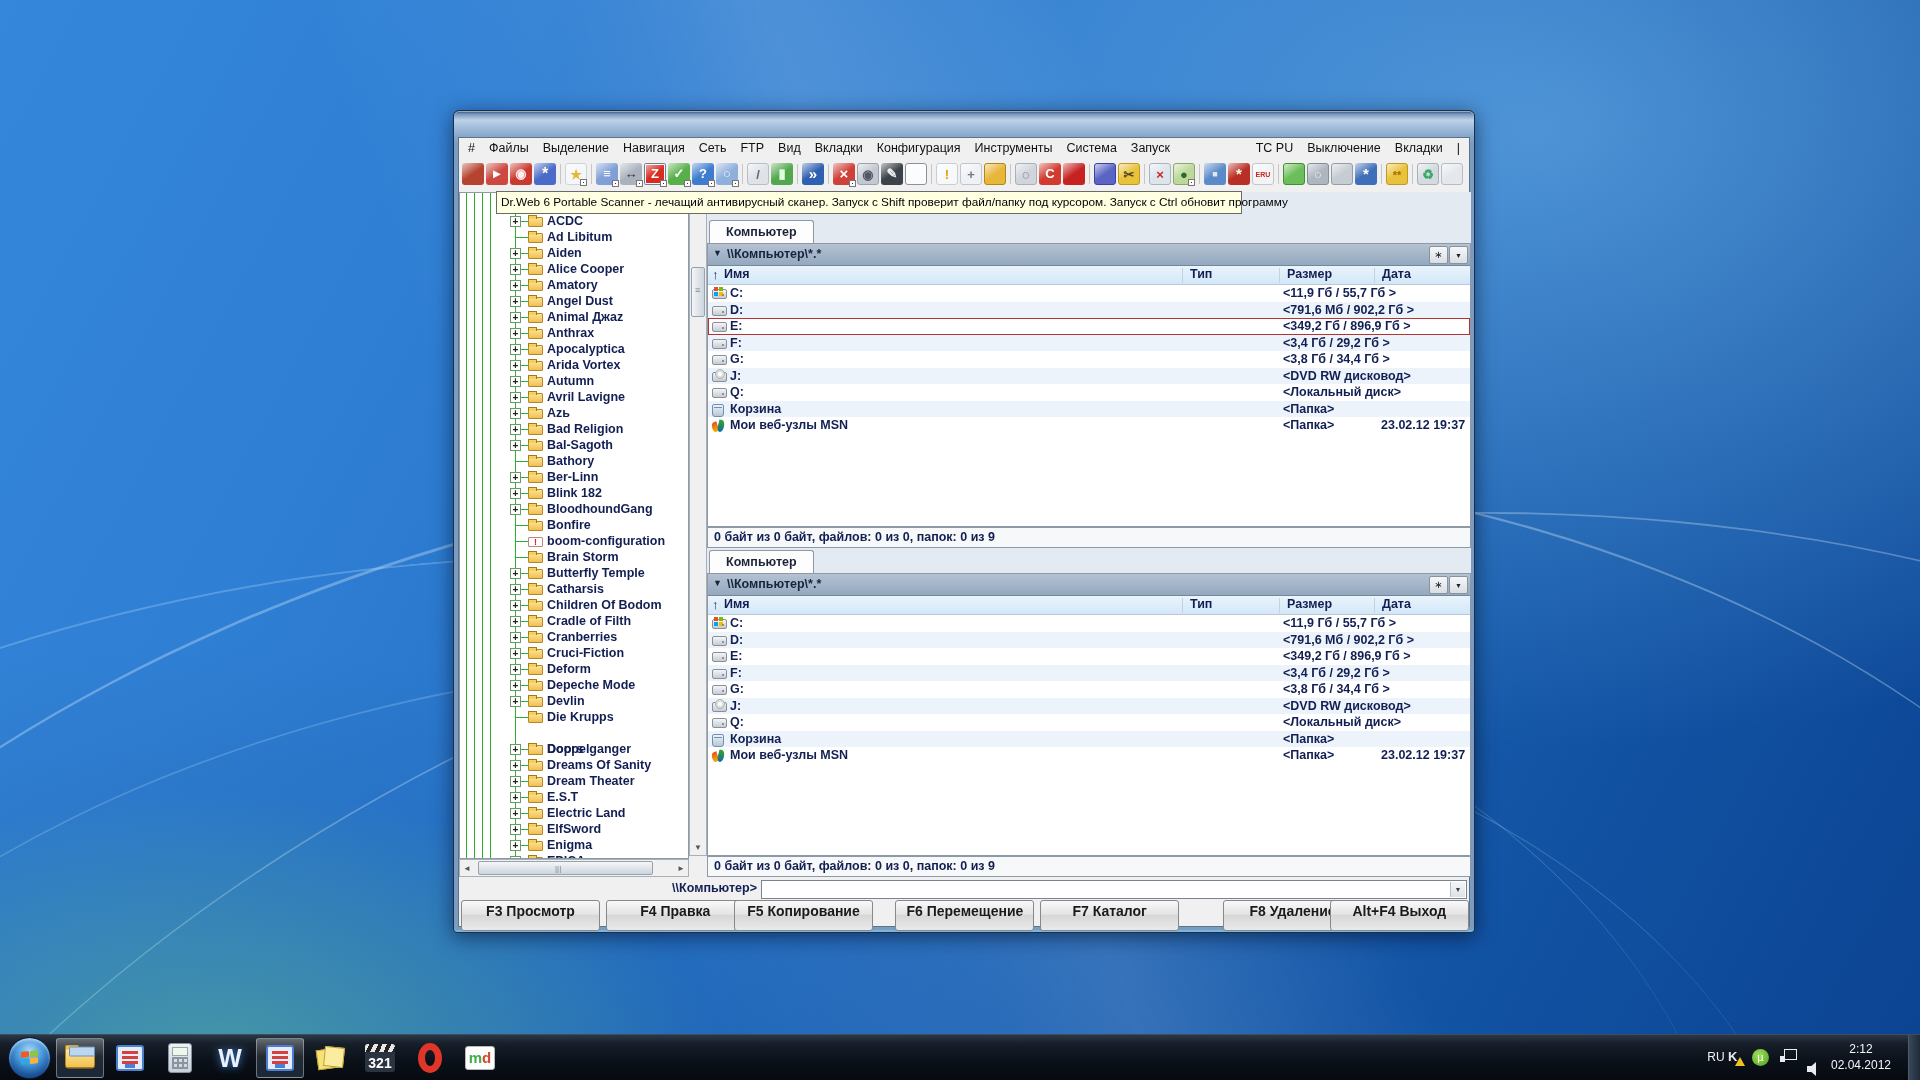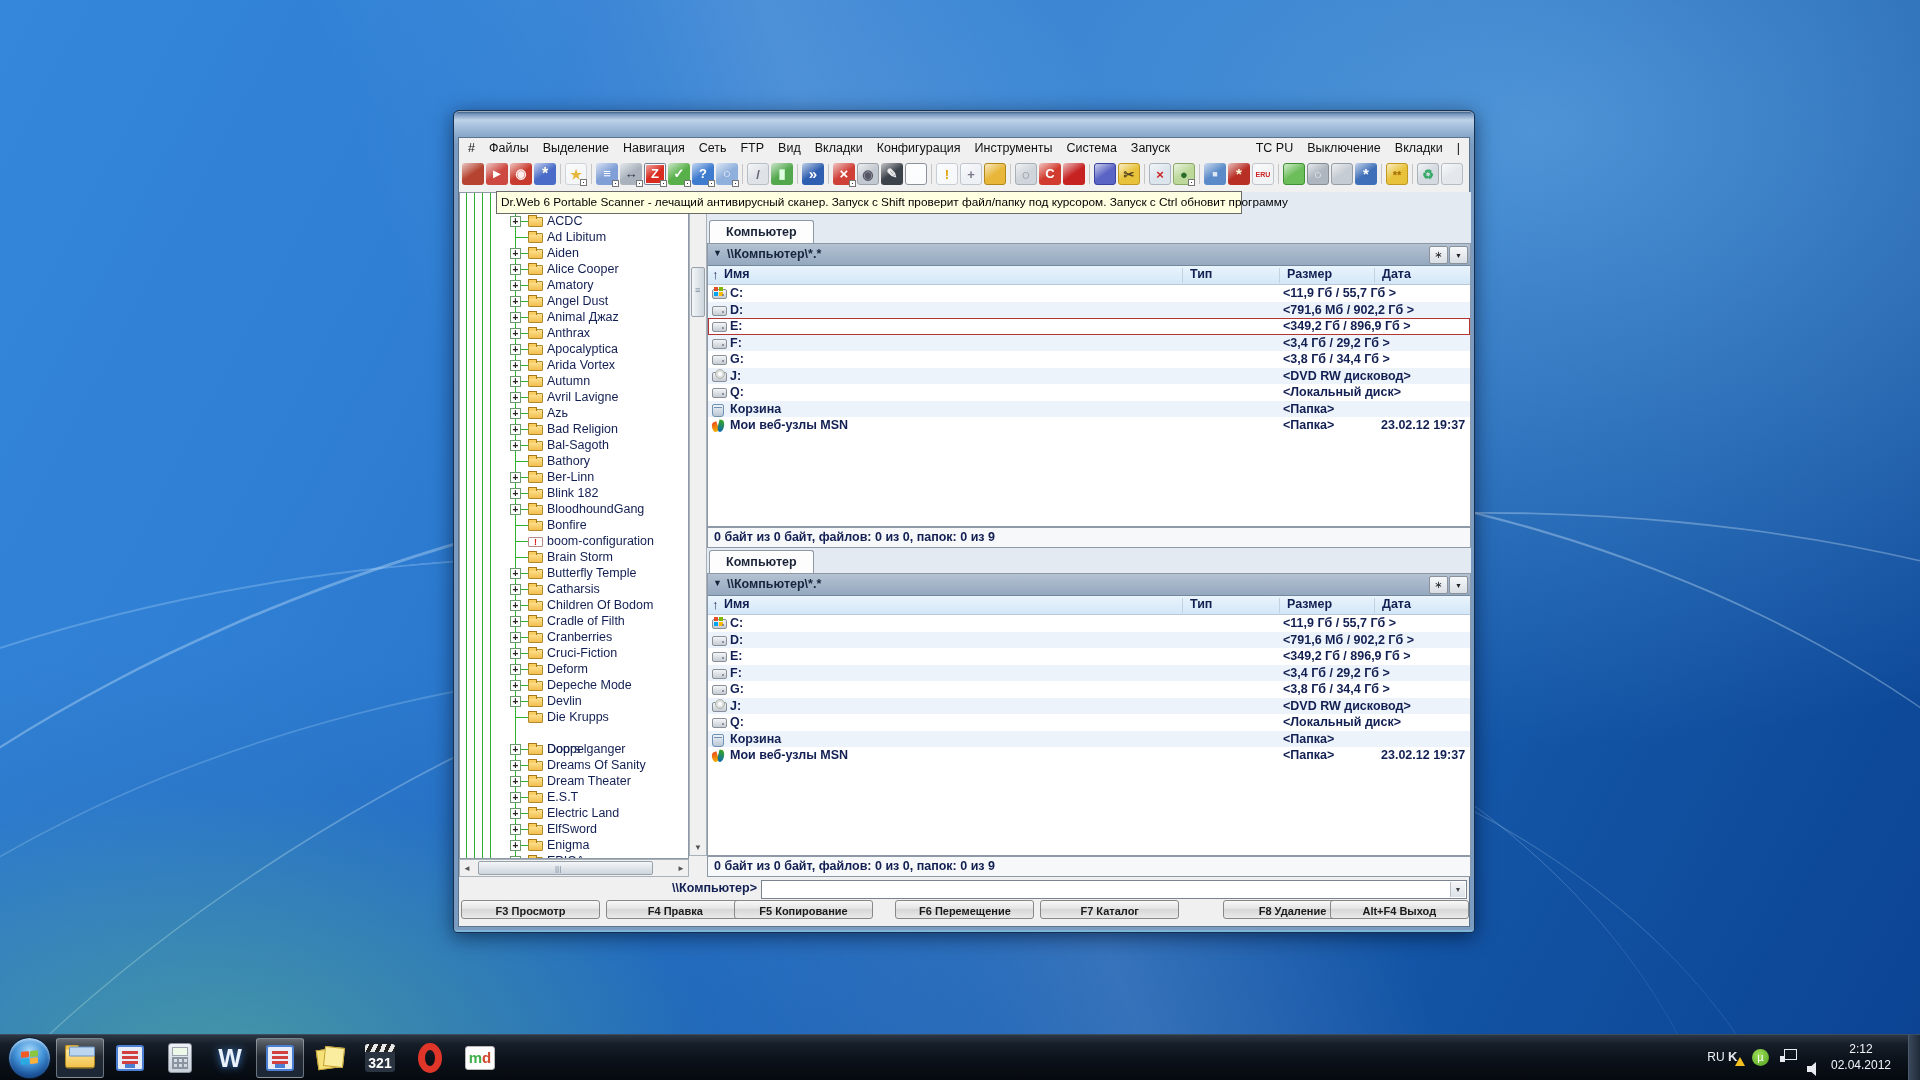--- a/index.html
+++ b/index.html
@@ -56,21 +56,21 @@
 #treebox{position:absolute;left:0;top:54px;width:230px;height:667px;background:#fff;border:1px solid #8d99a6;overflow:hidden}
 .guide{position:absolute;top:0;bottom:0;width:1px;background:#2eb22e}
 #treeitems{position:absolute;inset:0}
 .trow{position:absolute;left:0;height:16px;width:100%}
 .tstub{position:absolute;left:55px;top:8px;width:13px;height:1px;background:#2eb22e}
 .tplus{position:absolute;left:50px;top:3px;width:11px;height:11px;background:#fff;border:1px solid #6a9a6a;color:#222;font-size:10px;line-height:9px;text-align:center;font-weight:bold}
 .tfolder{position:absolute;left:68px;top:4px;width:15px;height:10px;background:linear-gradient(#fde294,#f2bf4e);border:1px solid #b08a28;border-radius:1px}
 .tfolder::before{content:"";position:absolute;left:-1px;top:-3px;width:7px;height:3px;background:#f7cf60;border:1px solid #a87818;border-bottom:none;border-radius:1px 1px 0 0}
 .tfolder.alert{background:#fff;border-color:#bb8888;color:#d22;font-size:9px;line-height:9px;text-align:center;font-weight:bold}
 .tfolder.alert::before{display:none}
-.tlabel{position:absolute;left:87px;top:1px;font-weight:normal;font-size:12.5px;color:#121f52;white-space:nowrap}
+.tlabel{position:absolute;left:87px;top:1px;font-weight:bold;font-size:12.5px;color:#121f52;white-space:nowrap}
 
 .sbar{position:absolute;background:#f0f0f0;border:1px solid #a8b0b8}
 .sthumb{position:absolute;background:linear-gradient(90deg,#f4f6f8,#cdd5dd);border:1px solid #98a2ac;border-radius:2px}
 .sarrow{position:absolute;font-size:8px;color:#555;text-align:center}
 #vscroll{left:230px;top:54px;width:18px;height:664px}
 #vthumb{left:1px;top:74px;width:14px;height:50px;background:linear-gradient(90deg,#f4f6f8,#cdd5dd)}
 #vthumb::before{content:"≡";position:absolute;left:3px;top:17px;font-size:9px;color:#789}
 #hscroll{left:0;top:721px;width:230px;height:18px}
 #hthumb{left:18px;top:1px;width:175px;height:14px;background:linear-gradient(180deg,#f4f6f8,#cdd5dd)}
 #hthumb::before{content:"|||";position:absolute;left:76px;top:2px;font-size:8px;color:#789}
@@ -110,21 +110,21 @@
 .i-msn::before{content:"";position:absolute;left:0;top:2px;width:6px;height:10px;background:linear-gradient(180deg,#e84e1b,#f5b400);border-radius:70% 0 60% 60%;transform:rotate(-18deg)}
 .i-msn::after{content:"";position:absolute;left:6px;top:0;width:6px;height:12px;background:linear-gradient(180deg,#37a520,#0a6ab4);border-radius:0 70% 60% 60%;transform:rotate(14deg)}
 .statusbar{position:absolute;left:0;width:764px;height:21px;background:#f7f8f9;border:1px solid #8d99a6;font-weight:bold;font-size:12.5px;color:#121f52;padding:2px 0 0 6px}
 
 
 #cmdlabel{position:absolute;left:150px;top:743px;width:148px;text-align:right;font-weight:bold;font-size:12.5px;color:#121f52}
 #cmdinput{position:absolute;left:302px;top:742px;width:706px;height:19px;background:#fff;border:1px solid #7a8490}
 #cmddrop{position:absolute;right:1px;top:1px;width:15px;height:15px;background:linear-gradient(#f4f6f8,#dde2e8);text-align:center;font-size:7px;line-height:15px;color:#444;border-left:1px solid #b8bec6}
 
 #fnrow{position:absolute;left:0;top:762px;width:1012px;height:23px}
-.fbtn{position:absolute;top:0;width:139px;height:19px;background:linear-gradient(#f9f9f9,#e4e4e4 45%,#d7d7d7 50%,#eaeaea);border:1px solid #888;border-radius:3px;text-align:center;font-weight:bold;font-size:11px;color:#1a1a1a;line-height:21px}
+.fbtn{position:absolute;top:0;width:139px;height:31px;background:linear-gradient(#f9f9f9,#e4e4e4 45%,#d7d7d7 50%,#eaeaea);border:1px solid #888;border-radius:3px;text-align:center;font-weight:bold;font-size:14px;color:#1a1a1a;line-height:21px}
 
 
 #taskbar{position:absolute;left:0;top:1034px;width:1920px;height:46px;background:linear-gradient(180deg,#2d3845,#161e29 20%,#0b1119 58%,#060a10);border-top:1px solid #3c4d61}
 #orb{position:absolute;left:8px;top:2px;width:43px;height:42px;border-radius:50%;background:radial-gradient(circle at 50% 32%,#a6d8fa,#4292d8 42%,#1b5298 72%,#0d2f60 100%);border:1px solid #0a1c33;box-shadow:inset 0 2px 3px rgba(255,255,255,.6)}
 #orbflag{position:absolute;left:12px;top:13px;width:18px;height:15px;transform:skewY(-6deg)}
 #orbflag span{position:absolute;width:8px;height:6px;border-radius:1px}
 #orbflag .f1{left:0;top:0;background:#f15a24}
 #orbflag .f2{left:9px;top:0;background:#8dc63f}
 #orbflag .f3{left:0;top:7px;background:#29abe2}
 #orbflag .f4{left:9px;top:7px;background:#fbb03b}

